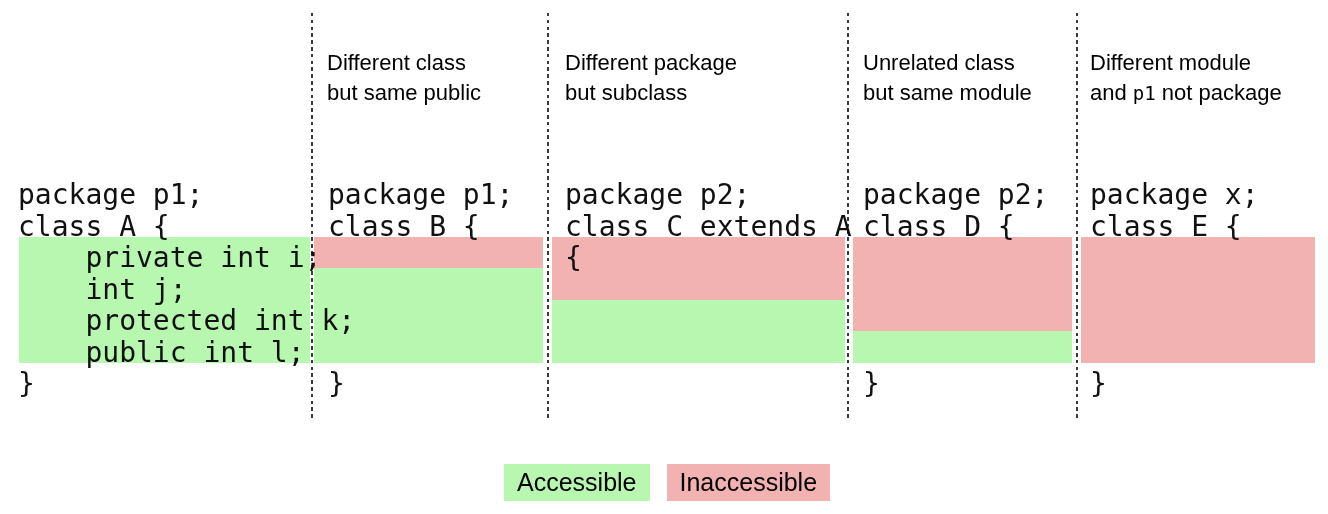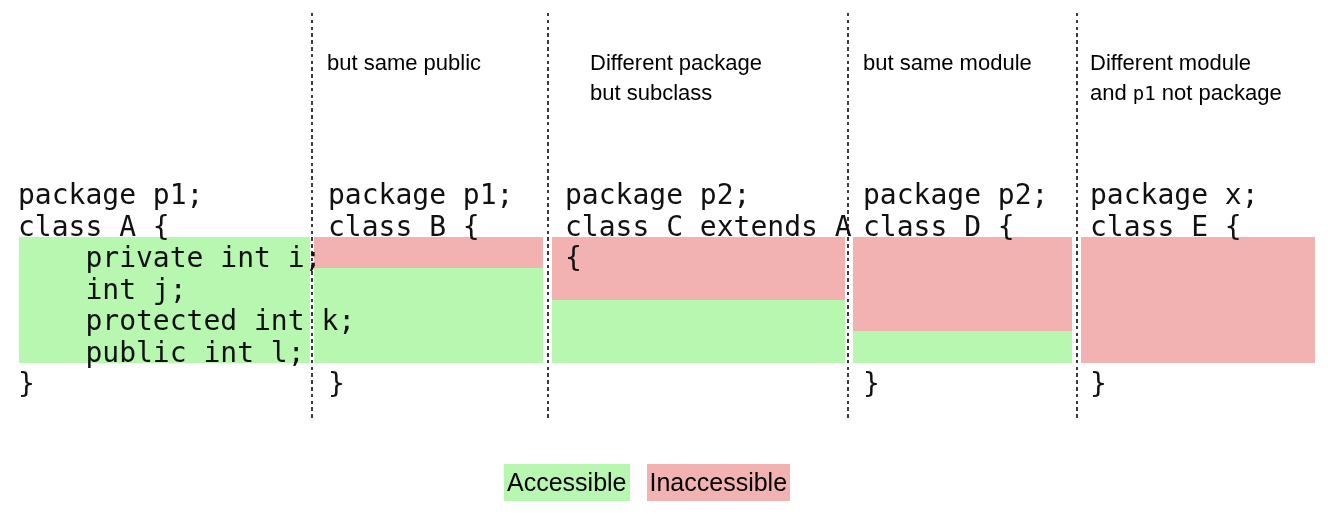--- a/index.html
+++ b/index.html
@@ -21,21 +21,21 @@
   .blk { width:100%; }
   .blk.accessible   { background:var(--accessible,#b7f7b0); }
   .blk.inaccessible { background:var(--inaccessible,#f3b2b2); }
   pre.code {
     position:absolute; top:179px; margin:0;
     font-family:"DejaVu Sans Mono",monospace; font-size:28px; line-height:31.5px;
     color:#111; background:transparent; z-index:5; white-space:pre;
   }
   #legend { position:absolute; left:504px; top:464px; display:flex; gap:17px; }
   .legend-chip {
-    height:37px; line-height:37px; padding:0 3px; font-size:25px; color:#000;
+    height:37px; line-height:37px; padding:0 13px; font-size:25px; color:#000;
     white-space:nowrap;
   }
   .legend-chip.accessible   { background:var(--accessible,#b7f7b0); }
   .legend-chip.inaccessible { background:var(--inaccessible,#f3b2b2);text-align:right; }
 </style>
 </head>
 <body>
 
 <div id="canvas">
 
@@ -49,47 +49,49 @@
     </div>
   <pre class="code" style="left:18px">package p1;
 class A {
     private int i;
     int j;
     protected int k;
     public int l;
 }</pre>
 
   <div class="col-header" style="left:327px">
+    <div>Different class</div>
     <div>but same public</div>
   </div>
   <div class="blocks" style="left:314px;width:229px">
       <div class="blk inaccessible" style="height: 31.5px;"></div>
       <div class="blk accessible" style="height: 94.5px;"></div>
     </div>
   <pre class="code" style="left:328px">package p1;
 class B {
 
 
 
 
 }</pre>
 
-  <div class="col-header" style="left:590px">
+  <div class="col-header" style="left:565px">
     <div>Different package</div>
     <div>but subclass</div>
   </div>
   <div class="blocks" style="left:552px;width:293px">
       <div class="blk inaccessible" style="height: 63px;"></div>
       <div class="blk accessible" style="height: 63px;"></div>
     </div>
   <pre class="code" style="left:565px">package p2;
 class C extends A
 {</pre>
 
   <div class="col-header" style="left:863px">
+    <div>Unrelated class</div>
     <div>but same module</div>
   </div>
   <div class="blocks" style="left:853px;width:219px">
       <div class="blk inaccessible" style="height: 94.5px;"></div>
       <div class="blk accessible" style="height: 31.5px;"></div>
     </div>
   <pre class="code" style="left:863px">package p2;
 class D {
 
 

